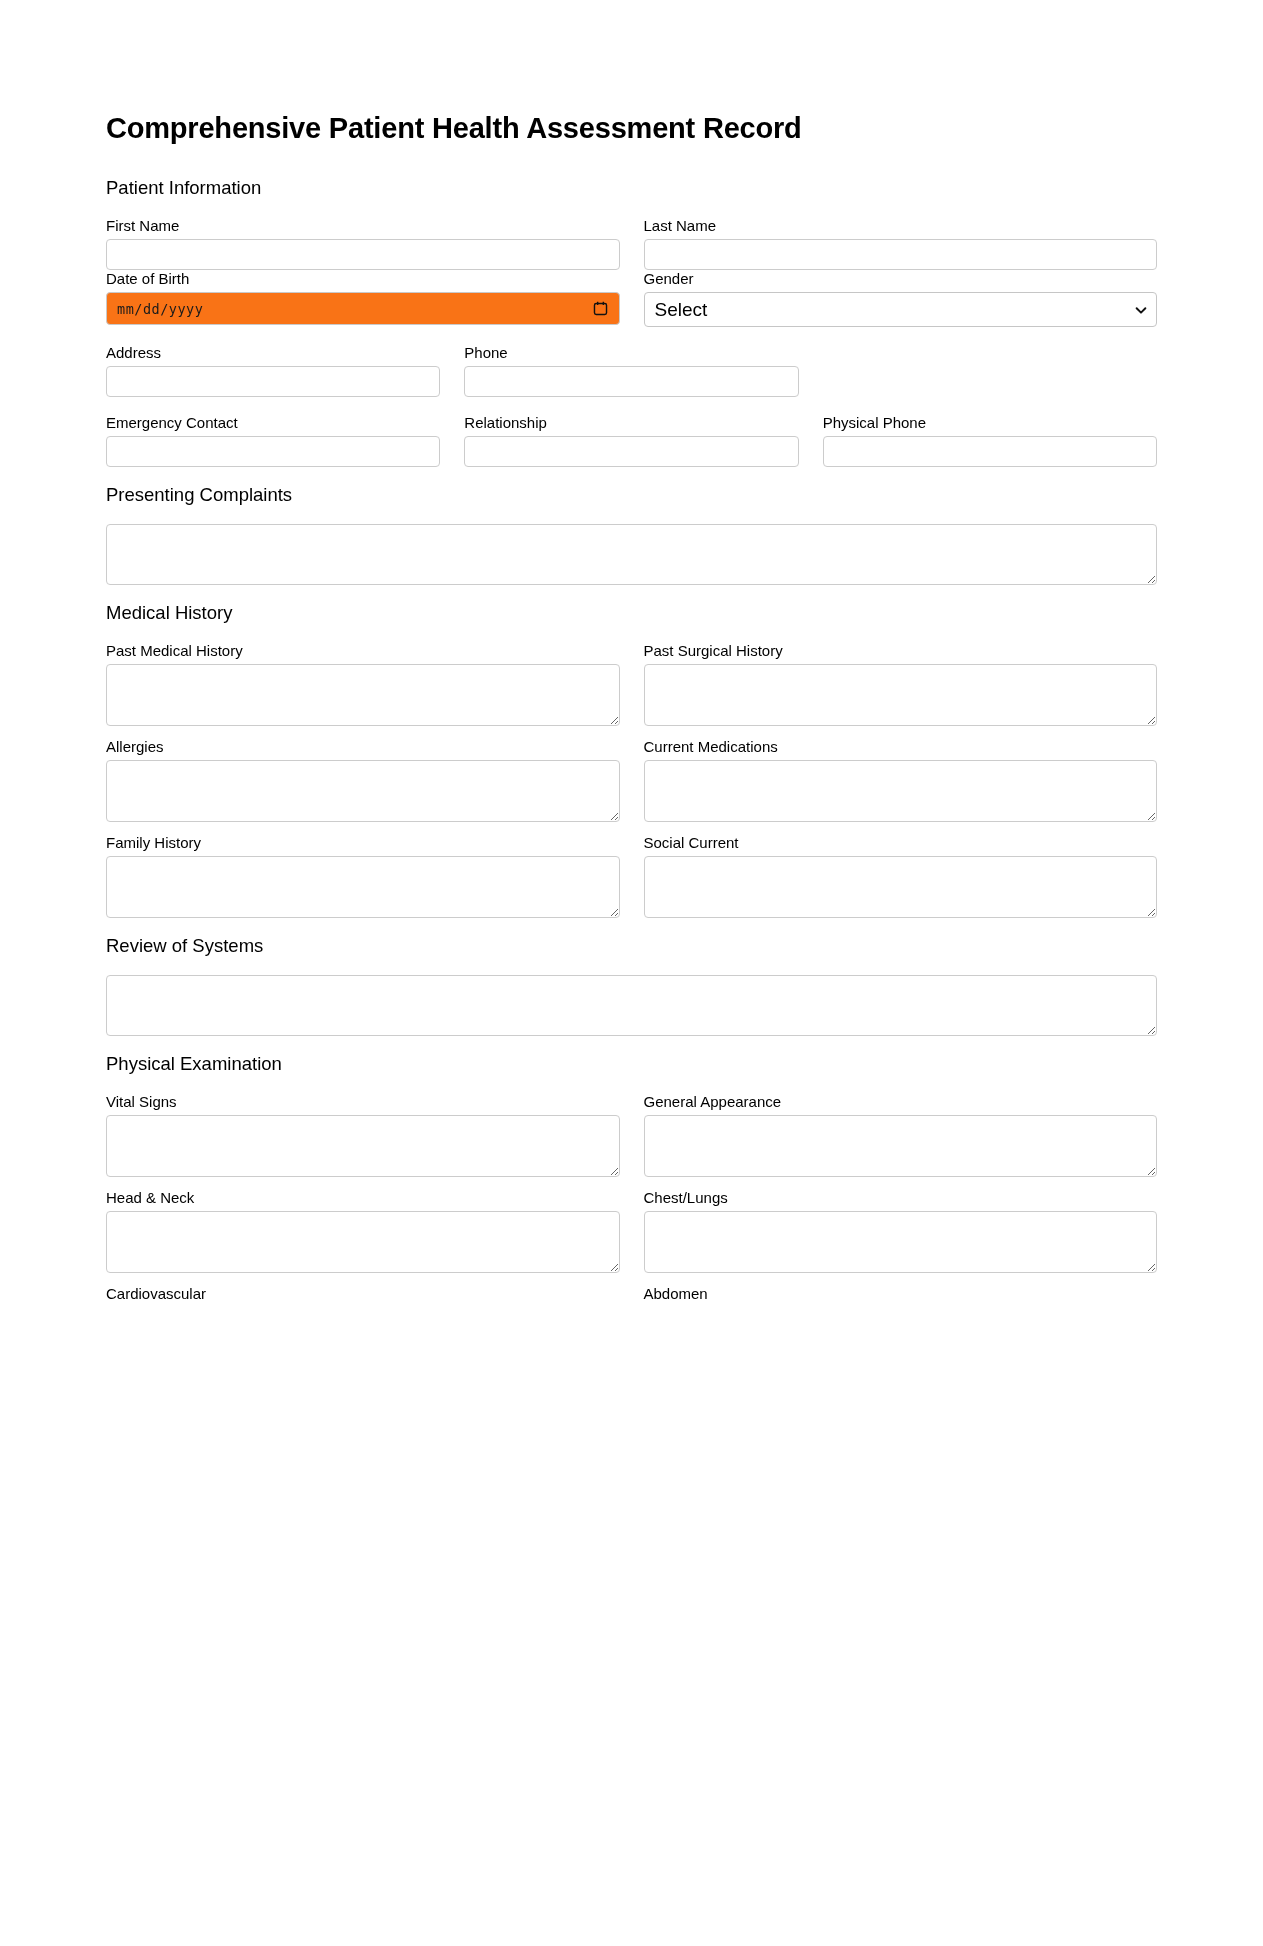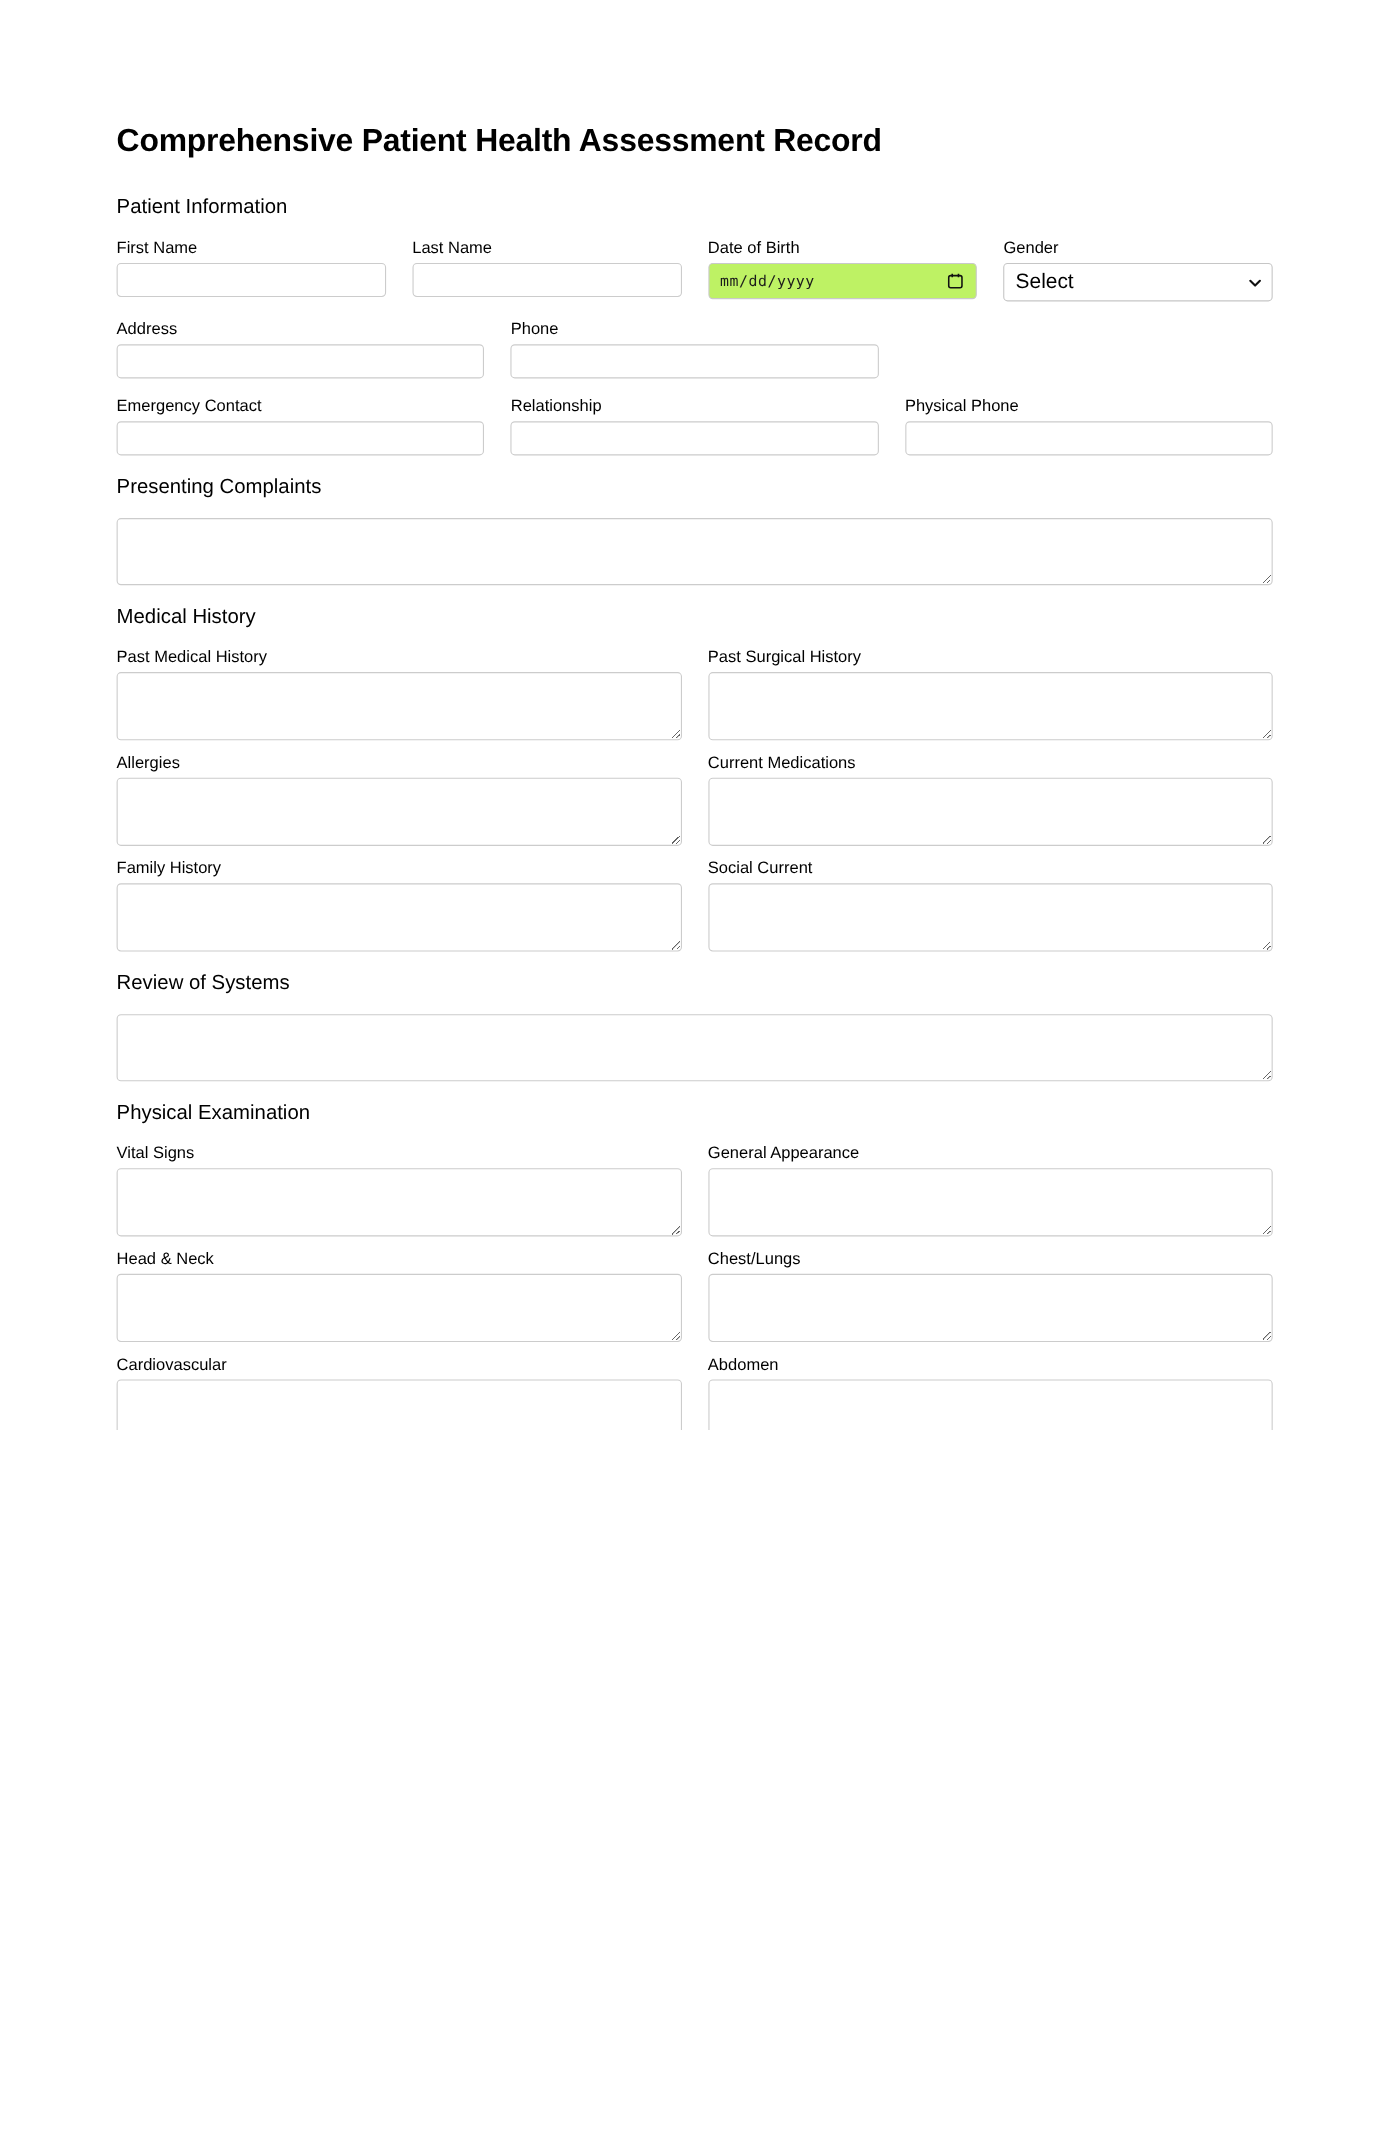--- a/index.html
+++ b/index.html
@@ -26,21 +26,21 @@
 
   .section-heading {
     font-size: 18.5px;
     line-height: 22px;
     font-weight: 400;
     margin: 17px 0 18px 0;
   }
   .section-heading.first { margin-top: 31px; }
 
   .row { display: grid; column-gap: 24px; }
-  .row.cols-4 { grid-template-columns: repeat(4, 1fr); margin-bottom: 17px; }
+  .row.cols-4 { grid-template-columns: repeat(2, 1fr); margin-bottom: 17px; }
   .row.cols-3 { grid-template-columns: repeat(3, 1fr); margin-bottom: 17px; }
   .row.cols-2 { grid-template-columns: repeat(2, 1fr); margin-bottom: 12px; }
   .row.cols-1 { grid-template-columns: 1fr; margin-bottom: 12px; }
 
   .field label {
     display: block;
     font-size: 15px;
     line-height: 17px;
     margin-bottom: 5px;
     color: #000000;
@@ -78,21 +78,21 @@
   
   .date-input {
     display: flex;
     align-items: center;
     justify-content: space-between;
     width: 100%;
     height: 33px;
     border: 1px solid #c9c9c9;
     border-radius: 4px;
     padding: 0 10px;
-    background: #bef264;
+    background: #f97316;
     cursor: text;
   }
   .date-input .date-text {
     font-family: "DejaVu Sans Mono", monospace;
     font-size: 13.5px;
     letter-spacing: 0.5px;
     color: #1b1b1b;
   }
   .date-input .cal { display: inline-flex; cursor: pointer; }
 

